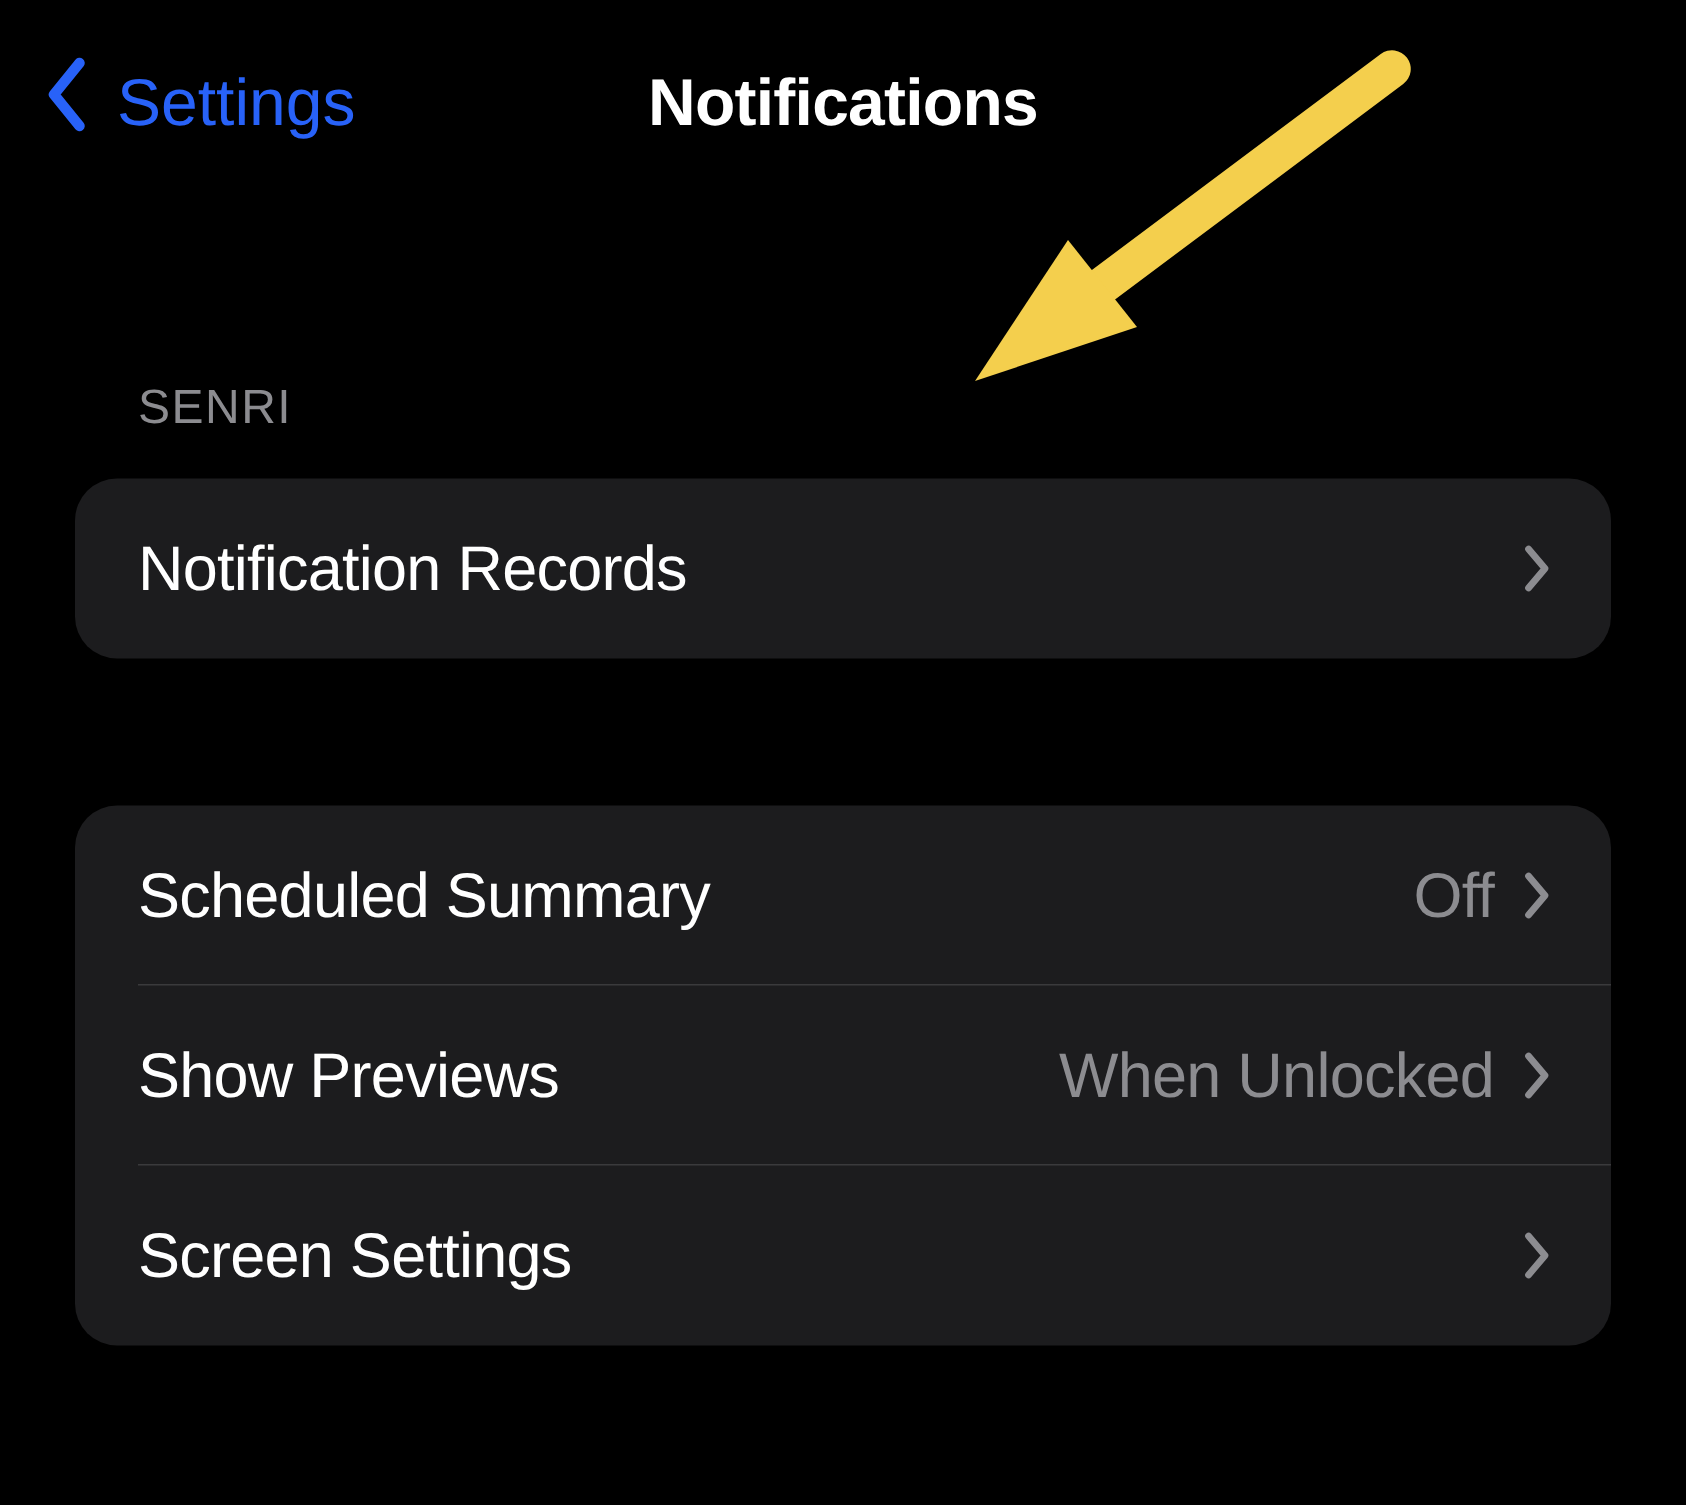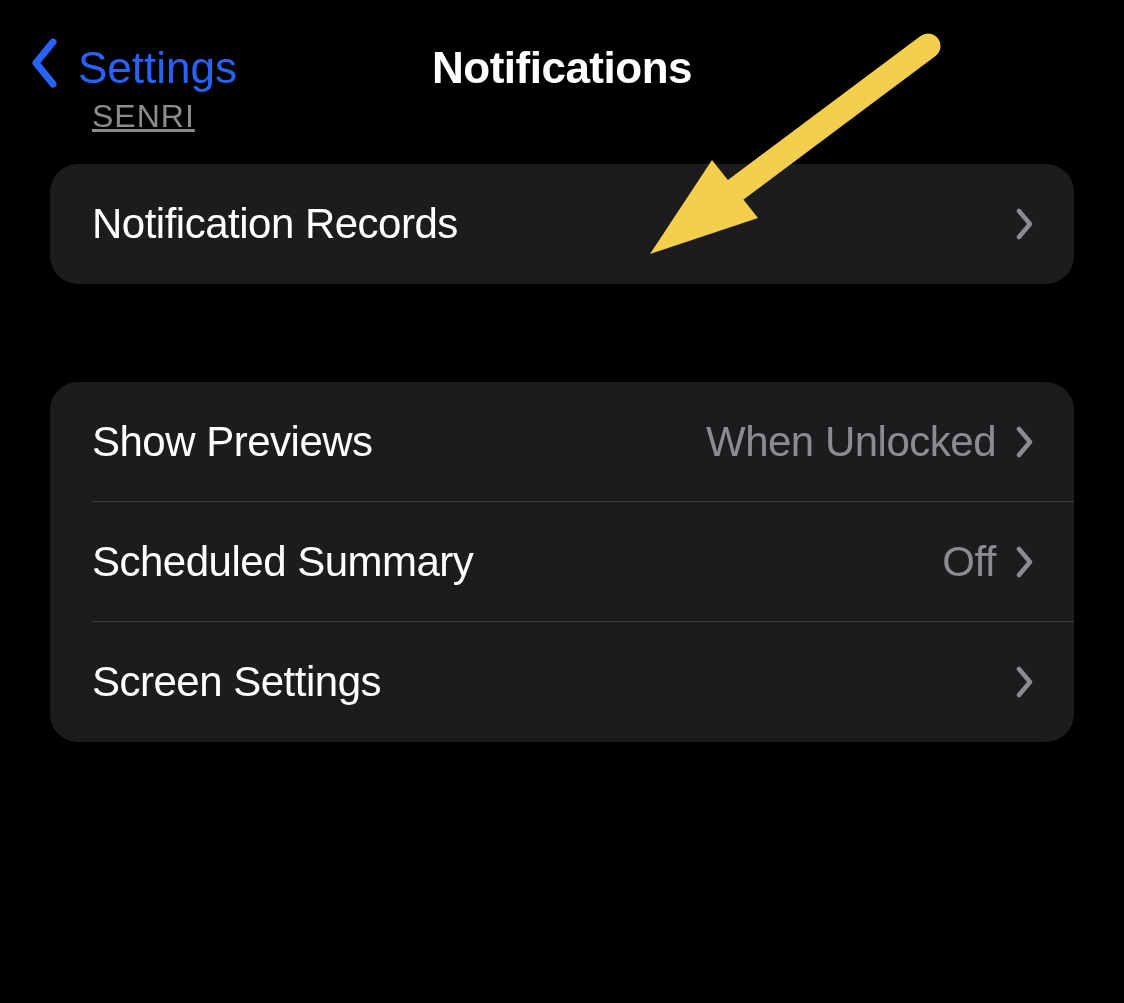--- a/index.html
+++ b/index.html
@@ -55,23 +55,23 @@
     
     .content {
       padding: 0 50px;
     }
     
     .section-header {
       color: #8c8c90;
       font-size: 32px;
       font-weight: 400;
       letter-spacing: 1px;
+      margin-top: 154px;
       margin-bottom: 22px;
       margin-left: 42px;
-      text-decoration: underline;
     }
     
     .settings-group {
       background: #1c1c1e;
       border-radius: 28px;
       overflow: hidden;
       margin-top: 29px;
     }
     
     .settings-group.second {
@@ -160,35 +160,35 @@
           <svg viewBox="0 0 18 32" fill="none">
             <path d="M3 3 L14 16 L3 29" stroke="#8c8c90" stroke-width="4.5" stroke-linecap="round" stroke-linejoin="round"></path>
           </svg>
         </span>
       </div>
     </div>
   </div>
 
   <div class="settings-group second">
     <div class="settings-row">
+      <span class="row-label">Scheduled Summary</span>
+      <div class="row-right">
+        <span class="row-value">Off</span>
+        <span class="chevron-right">
+          <svg viewBox="0 0 18 32" fill="none">
+            <path d="M3 3 L14 16 L3 29" stroke="#8c8c90" stroke-width="4.5" stroke-linecap="round" stroke-linejoin="round"></path>
+          </svg>
+        </span>
+      </div>
+    </div>
+
+    <div class="settings-row">
       <span class="row-label">Show Previews</span>
       <div class="row-right">
         <span class="row-value">When Unlocked</span>
-        <span class="chevron-right">
-          <svg viewBox="0 0 18 32" fill="none">
-            <path d="M3 3 L14 16 L3 29" stroke="#8c8c90" stroke-width="4.5" stroke-linecap="round" stroke-linejoin="round"></path>
-          </svg>
-        </span>
-      </div>
-    </div>
-
-    <div class="settings-row">
-      <span class="row-label">Scheduled Summary</span>
-      <div class="row-right">
-        <span class="row-value">Off</span>
         <span class="chevron-right">
           <svg viewBox="0 0 18 32" fill="none">
             <path d="M3 3 L14 16 L3 29" stroke="#8c8c90" stroke-width="4.5" stroke-linecap="round" stroke-linejoin="round"></path>
           </svg>
         </span>
       </div>
     </div>
 
     <div class="settings-row">
       <span class="row-label">Screen Settings</span>

